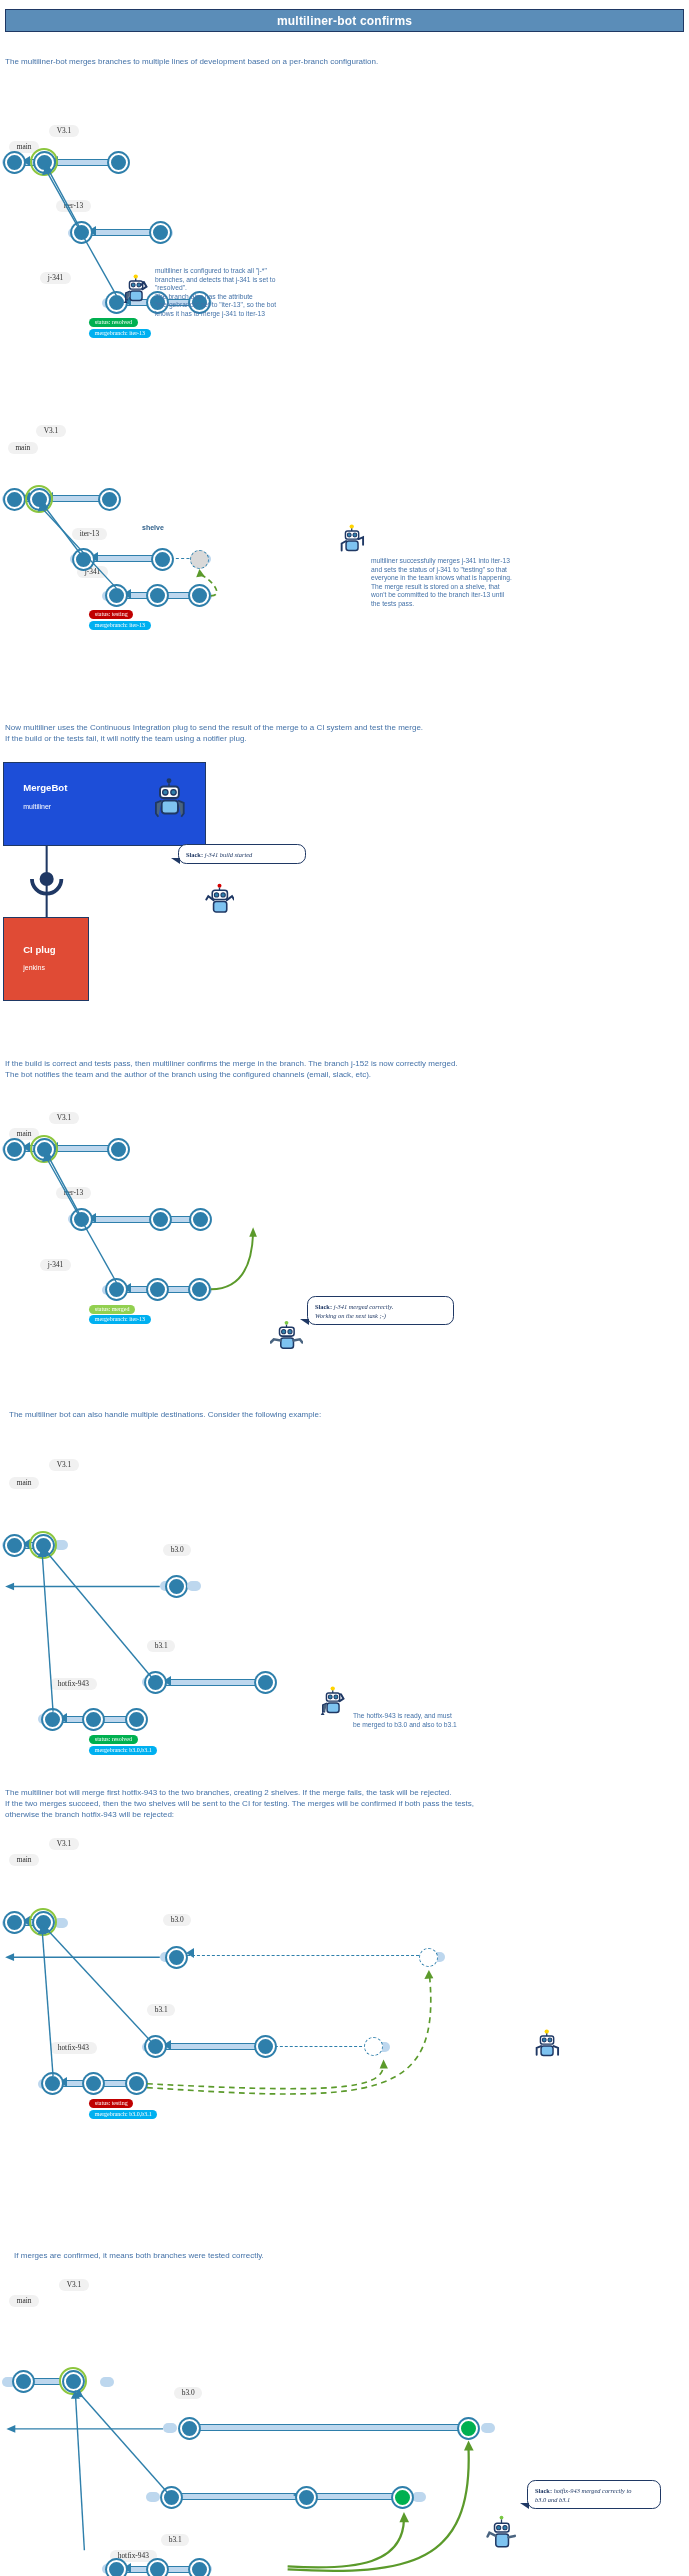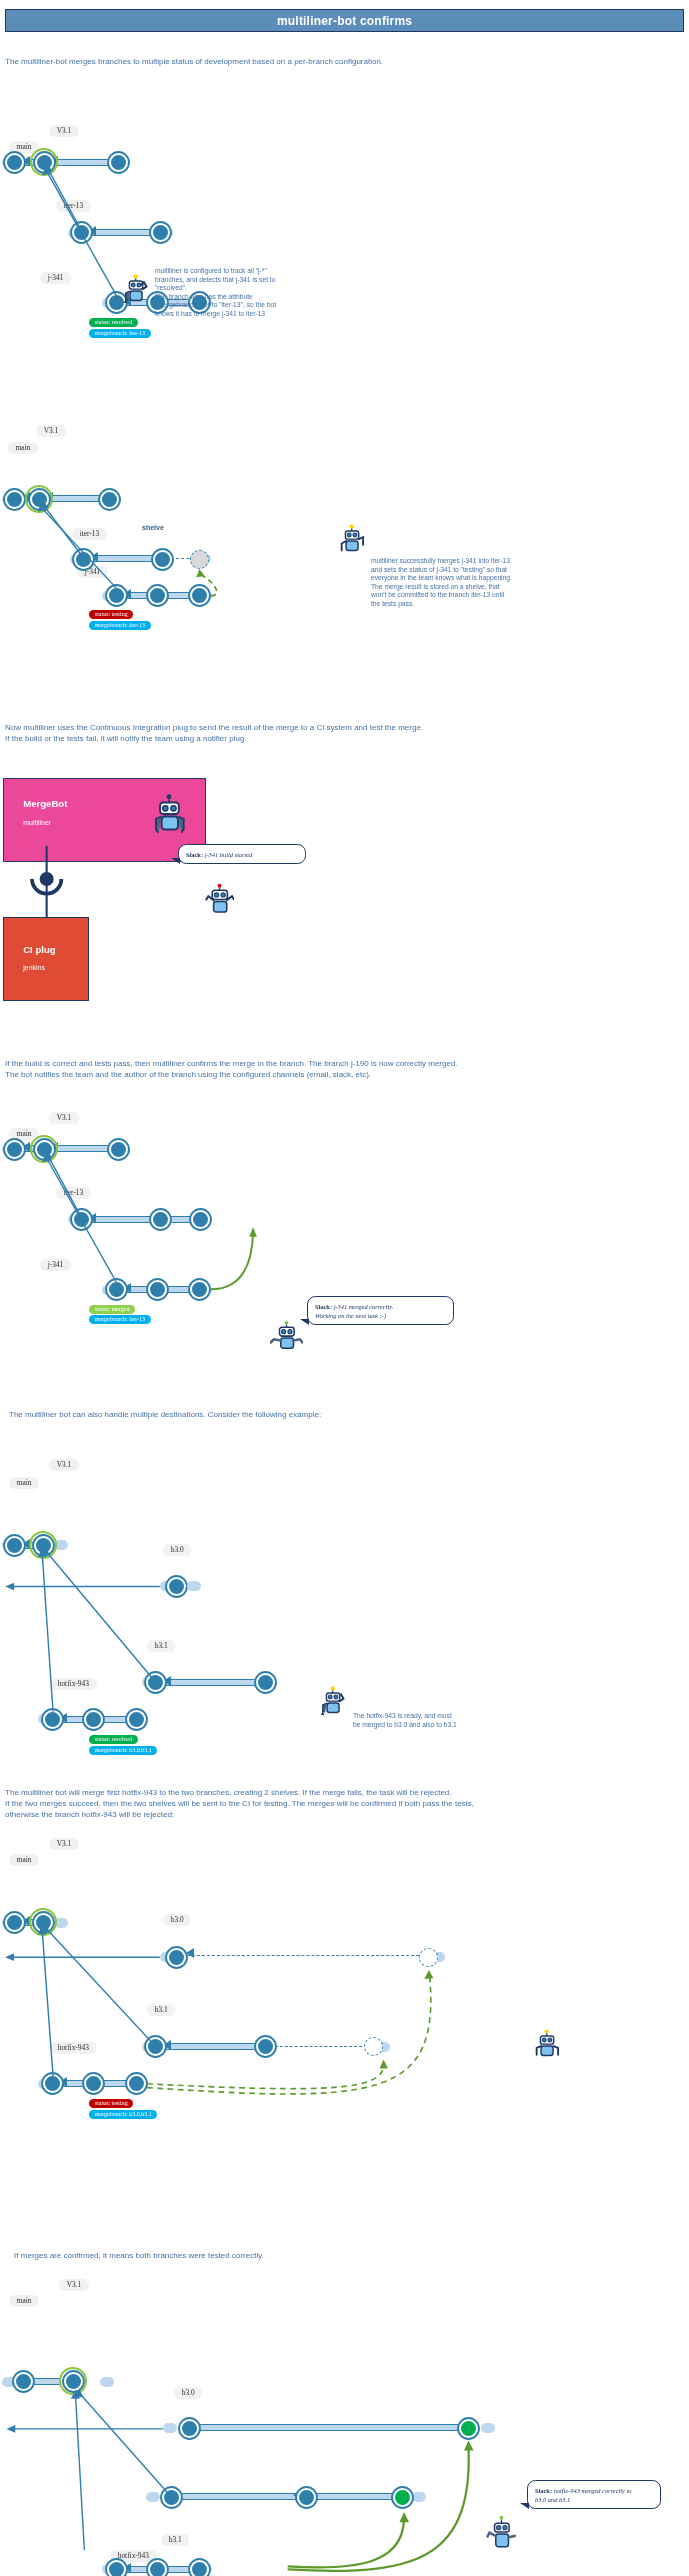--- a/index.html
+++ b/index.html
@@ -75,21 +75,21 @@
   .tag.resolved{ background:#00b050; }
   .tag.testing{ background:#c00000; }
   .tag.merged{ background:#92d050; }
   .tag.mergebranch{ background:#00b0f0; }
   .svgwrap{ position:absolute; left:0; top:0; pointer-events:none; }
 
   
   .box{ position:absolute; border:1.9px solid #1f3864; }
   .box .bt{ position:absolute; color:#fff; font-size:9.6px; font-weight:bold; }
   .box .bs{ position:absolute; color:#fff; font-size:7px; }
-  .box.green{ background:#ec4899;margin-top:16px; }
+  .box.green{ background:#1d4ed8; }
   .box.red{ background:#e04b35; }
 
   
   .bubble{
     position:absolute; border:1.3px solid #1f3864; border-radius:8.3px;
     background:#ffffff; padding:4.5px 7px; font-size:6.4px; color:#1f3864;
     font-family:"Liberation Serif", serif; line-height:9px;
   }
   .bubble b{ font-weight:bold; font-style:normal; }
   .bubble i{ font-style:italic; }
@@ -99,21 +99,21 @@
   }
   .robot{ position:absolute; }
 </style>
 </head>
 <body>
 
 <div class="title-bar">
   <span class="t">multiliner-bot confirms</span>
 </div>
 
-<div class="para" style="left:5.1px; top:56px; width:639px;">The multiliner-bot merges branches to multiple status of development based on a per-branch configuration.</div>
+<div class="para" style="left:5.1px; top:56px; width:639px;">The multiliner-bot merges branches to multiple lines of development based on a per-branch configuration.</div>
 
 <div class="sect">
 
   <div class="blabel" style="left:49px; top:125px;">V3.1</div>
   <div class="blabel" style="left:9px; top:141px;">main</div>
   <div class="blabel" style="left:56px; top:200px;">iter-13</div>
   <div class="blabel" style="left:40px; top:272px;">j-341</div>
 
   <div class="stub" style="left:1.9px; top:157px;"></div>
   <div class="edge" style="left:23px; top:159px; width:33px;">
@@ -310,21 +310,21 @@
     <rect x="21" y="7" width="2" height="5" fill="#1f3864"></rect>
     <rect x="11" y="11" width="23" height="14" rx="4" fill="#fff" stroke="#1f3864" stroke-width="2.4"></rect>
     <circle cx="17.5" cy="18" r="3.3" fill="#2e7fab" stroke="#1f3864" stroke-width="1.6"></circle>
     <circle cx="27.5" cy="18" r="3.3" fill="#2e7fab" stroke="#1f3864" stroke-width="1.6"></circle>
     <rect x="13" y="28" width="20" height="16" rx="4" fill="#7ec3f0" stroke="#1f3864" stroke-width="2.4"></rect>
     <path d="M13,26 L5,20 L2,25" fill="none" stroke="#1f3864" stroke-width="3" stroke-linecap="round"></path>
     <path d="M33,26 L41,20 L44,25" fill="none" stroke="#1f3864" stroke-width="3" stroke-linecap="round"></path>
   </svg>
 </div>
 
-<div class="para" style="left:5.1px; top:1058px; width:665px;">If the build is correct and tests pass, then multiliner confirms the merge in the branch. The branch j-190 is now correctly merged.
+<div class="para" style="left:5.1px; top:1058px; width:665px;">If the build is correct and tests pass, then multiliner confirms the merge in the branch. The branch j-152 is now correctly merged.
 The bot notifies the team and the author of the branch using the configured channels (email, slack, etc).</div>
 
 <div class="sect">
   <div class="blabel" style="left:49px; top:1112px;">V3.1</div>
   <div class="blabel" style="left:9px; top:1128px;">main</div>
   <div class="blabel" style="left:56px; top:1187px;">iter-13</div>
   <div class="blabel" style="left:40px; top:1259px;">j-341</div>
 
   <div class="stub" style="left:1.9px; top:1144px;"></div>
   <div class="edge" style="left:23px; top:1145px; width:33px;">

